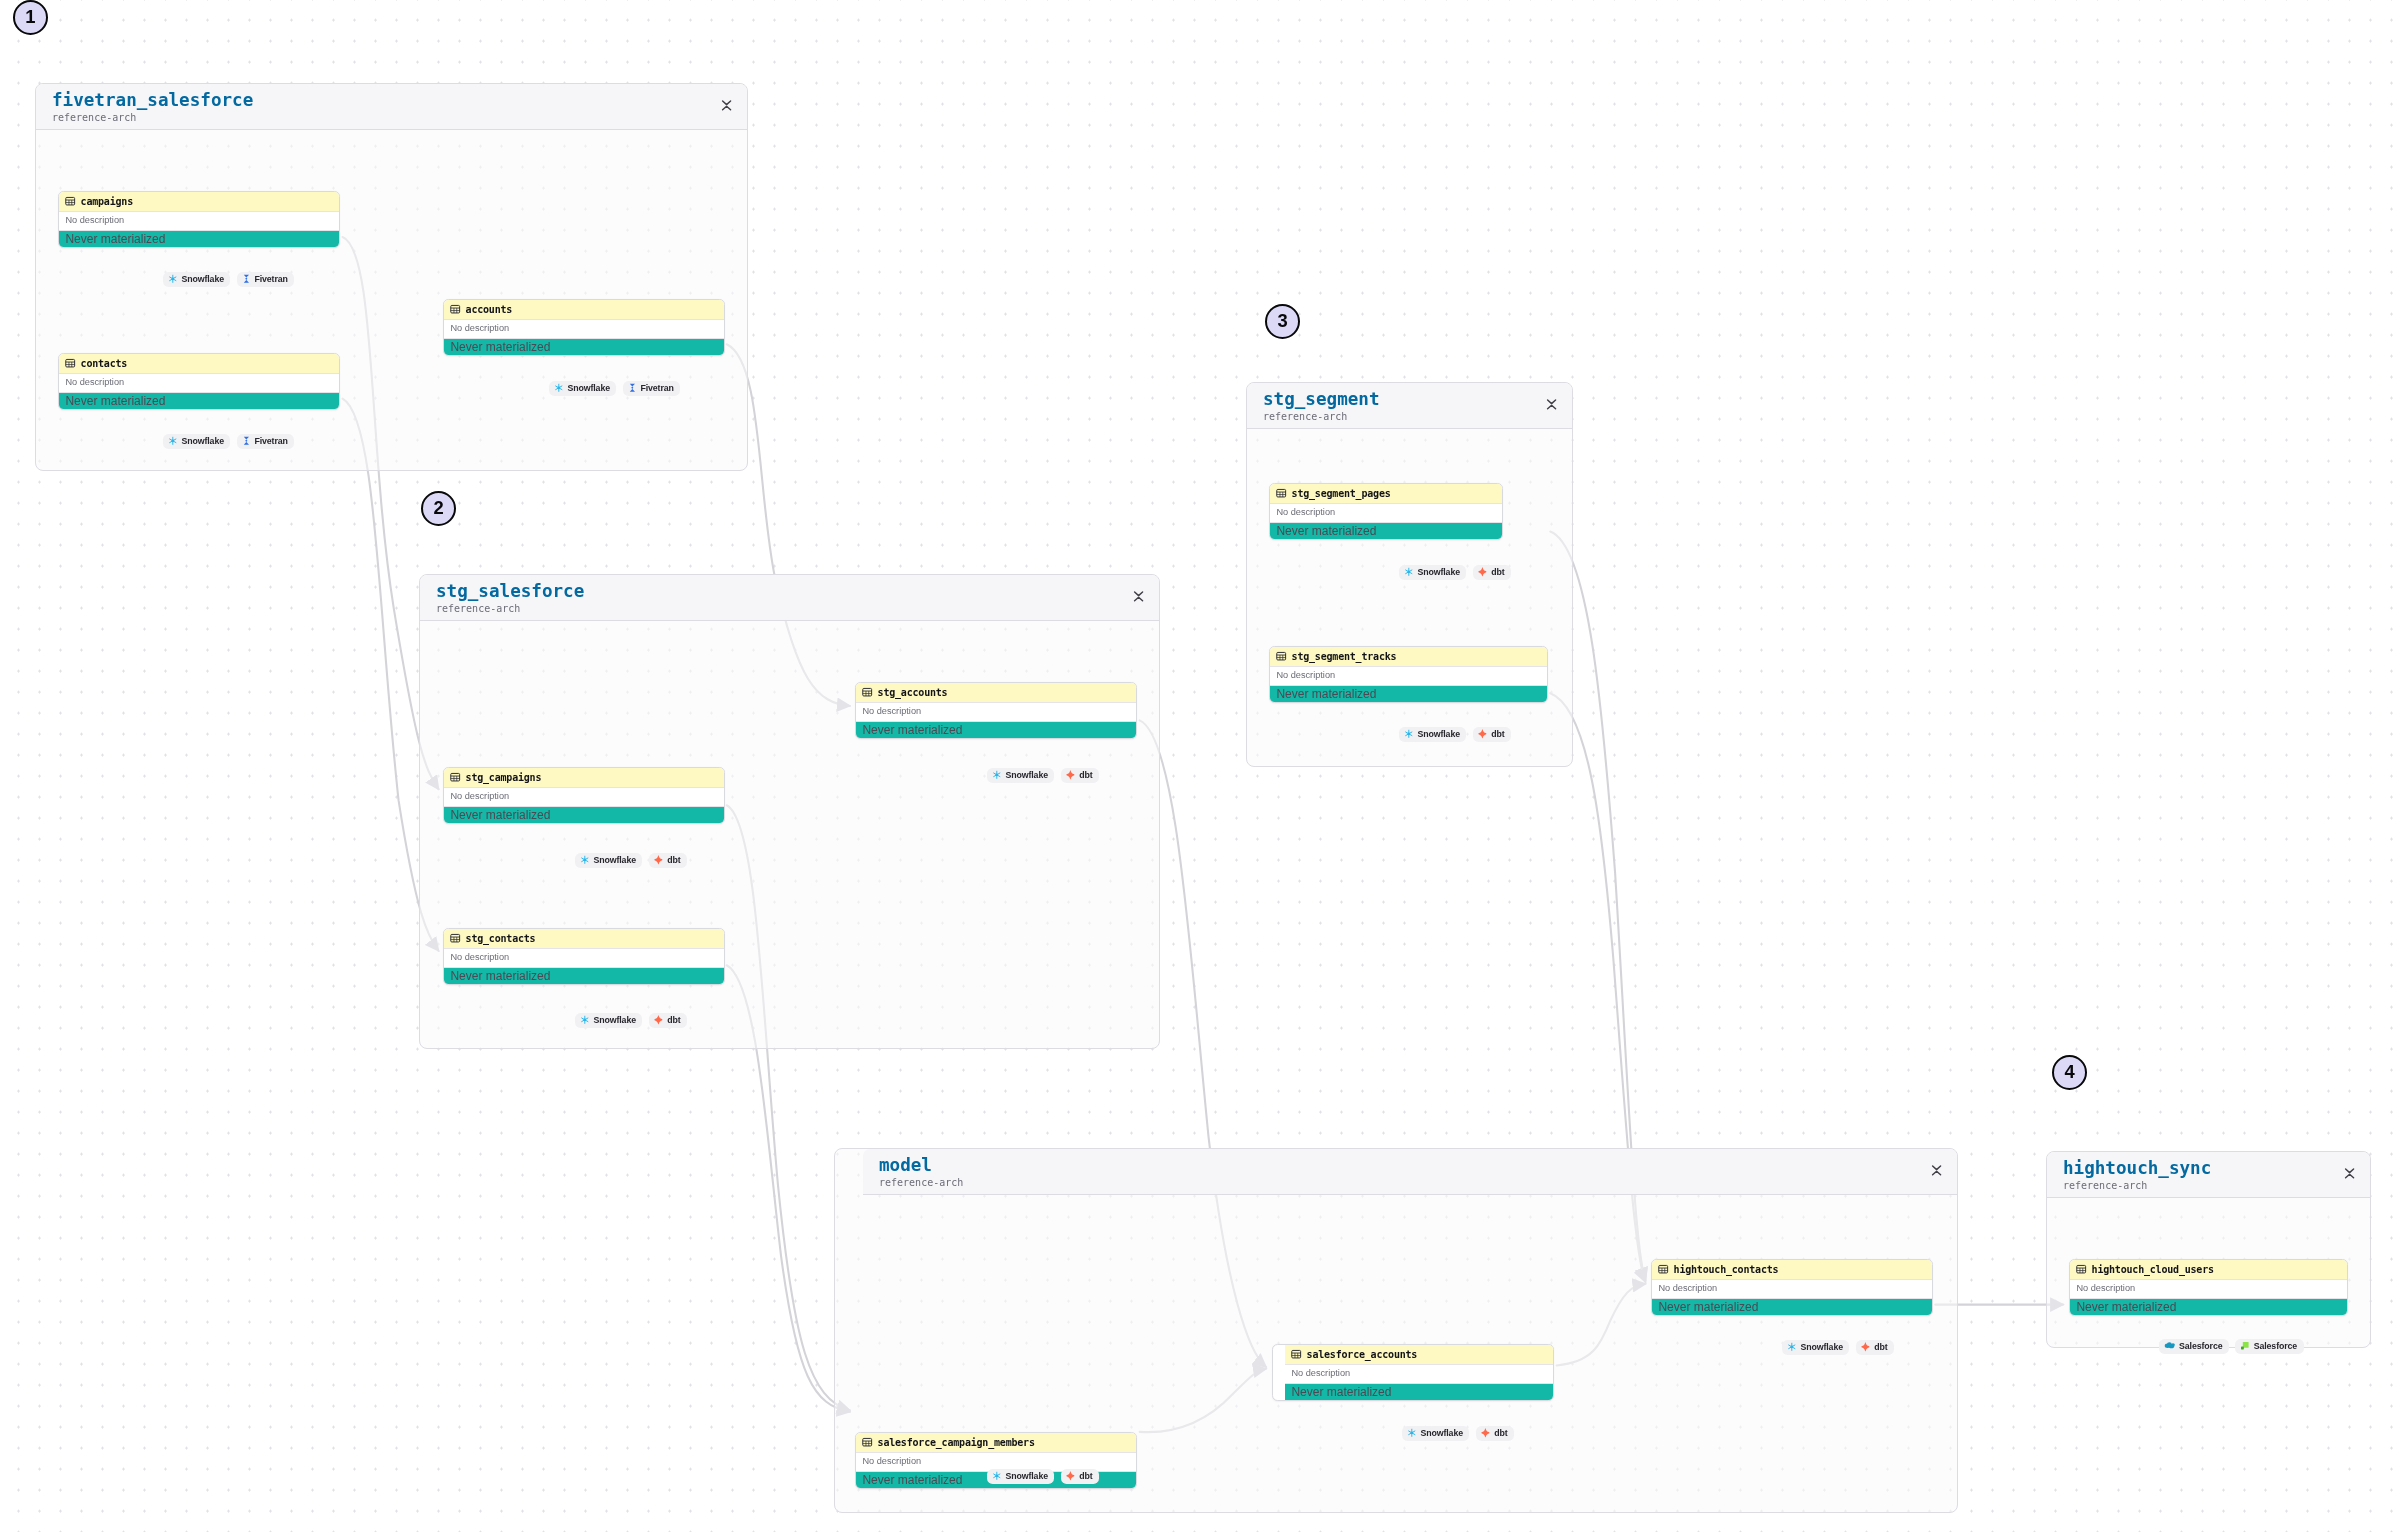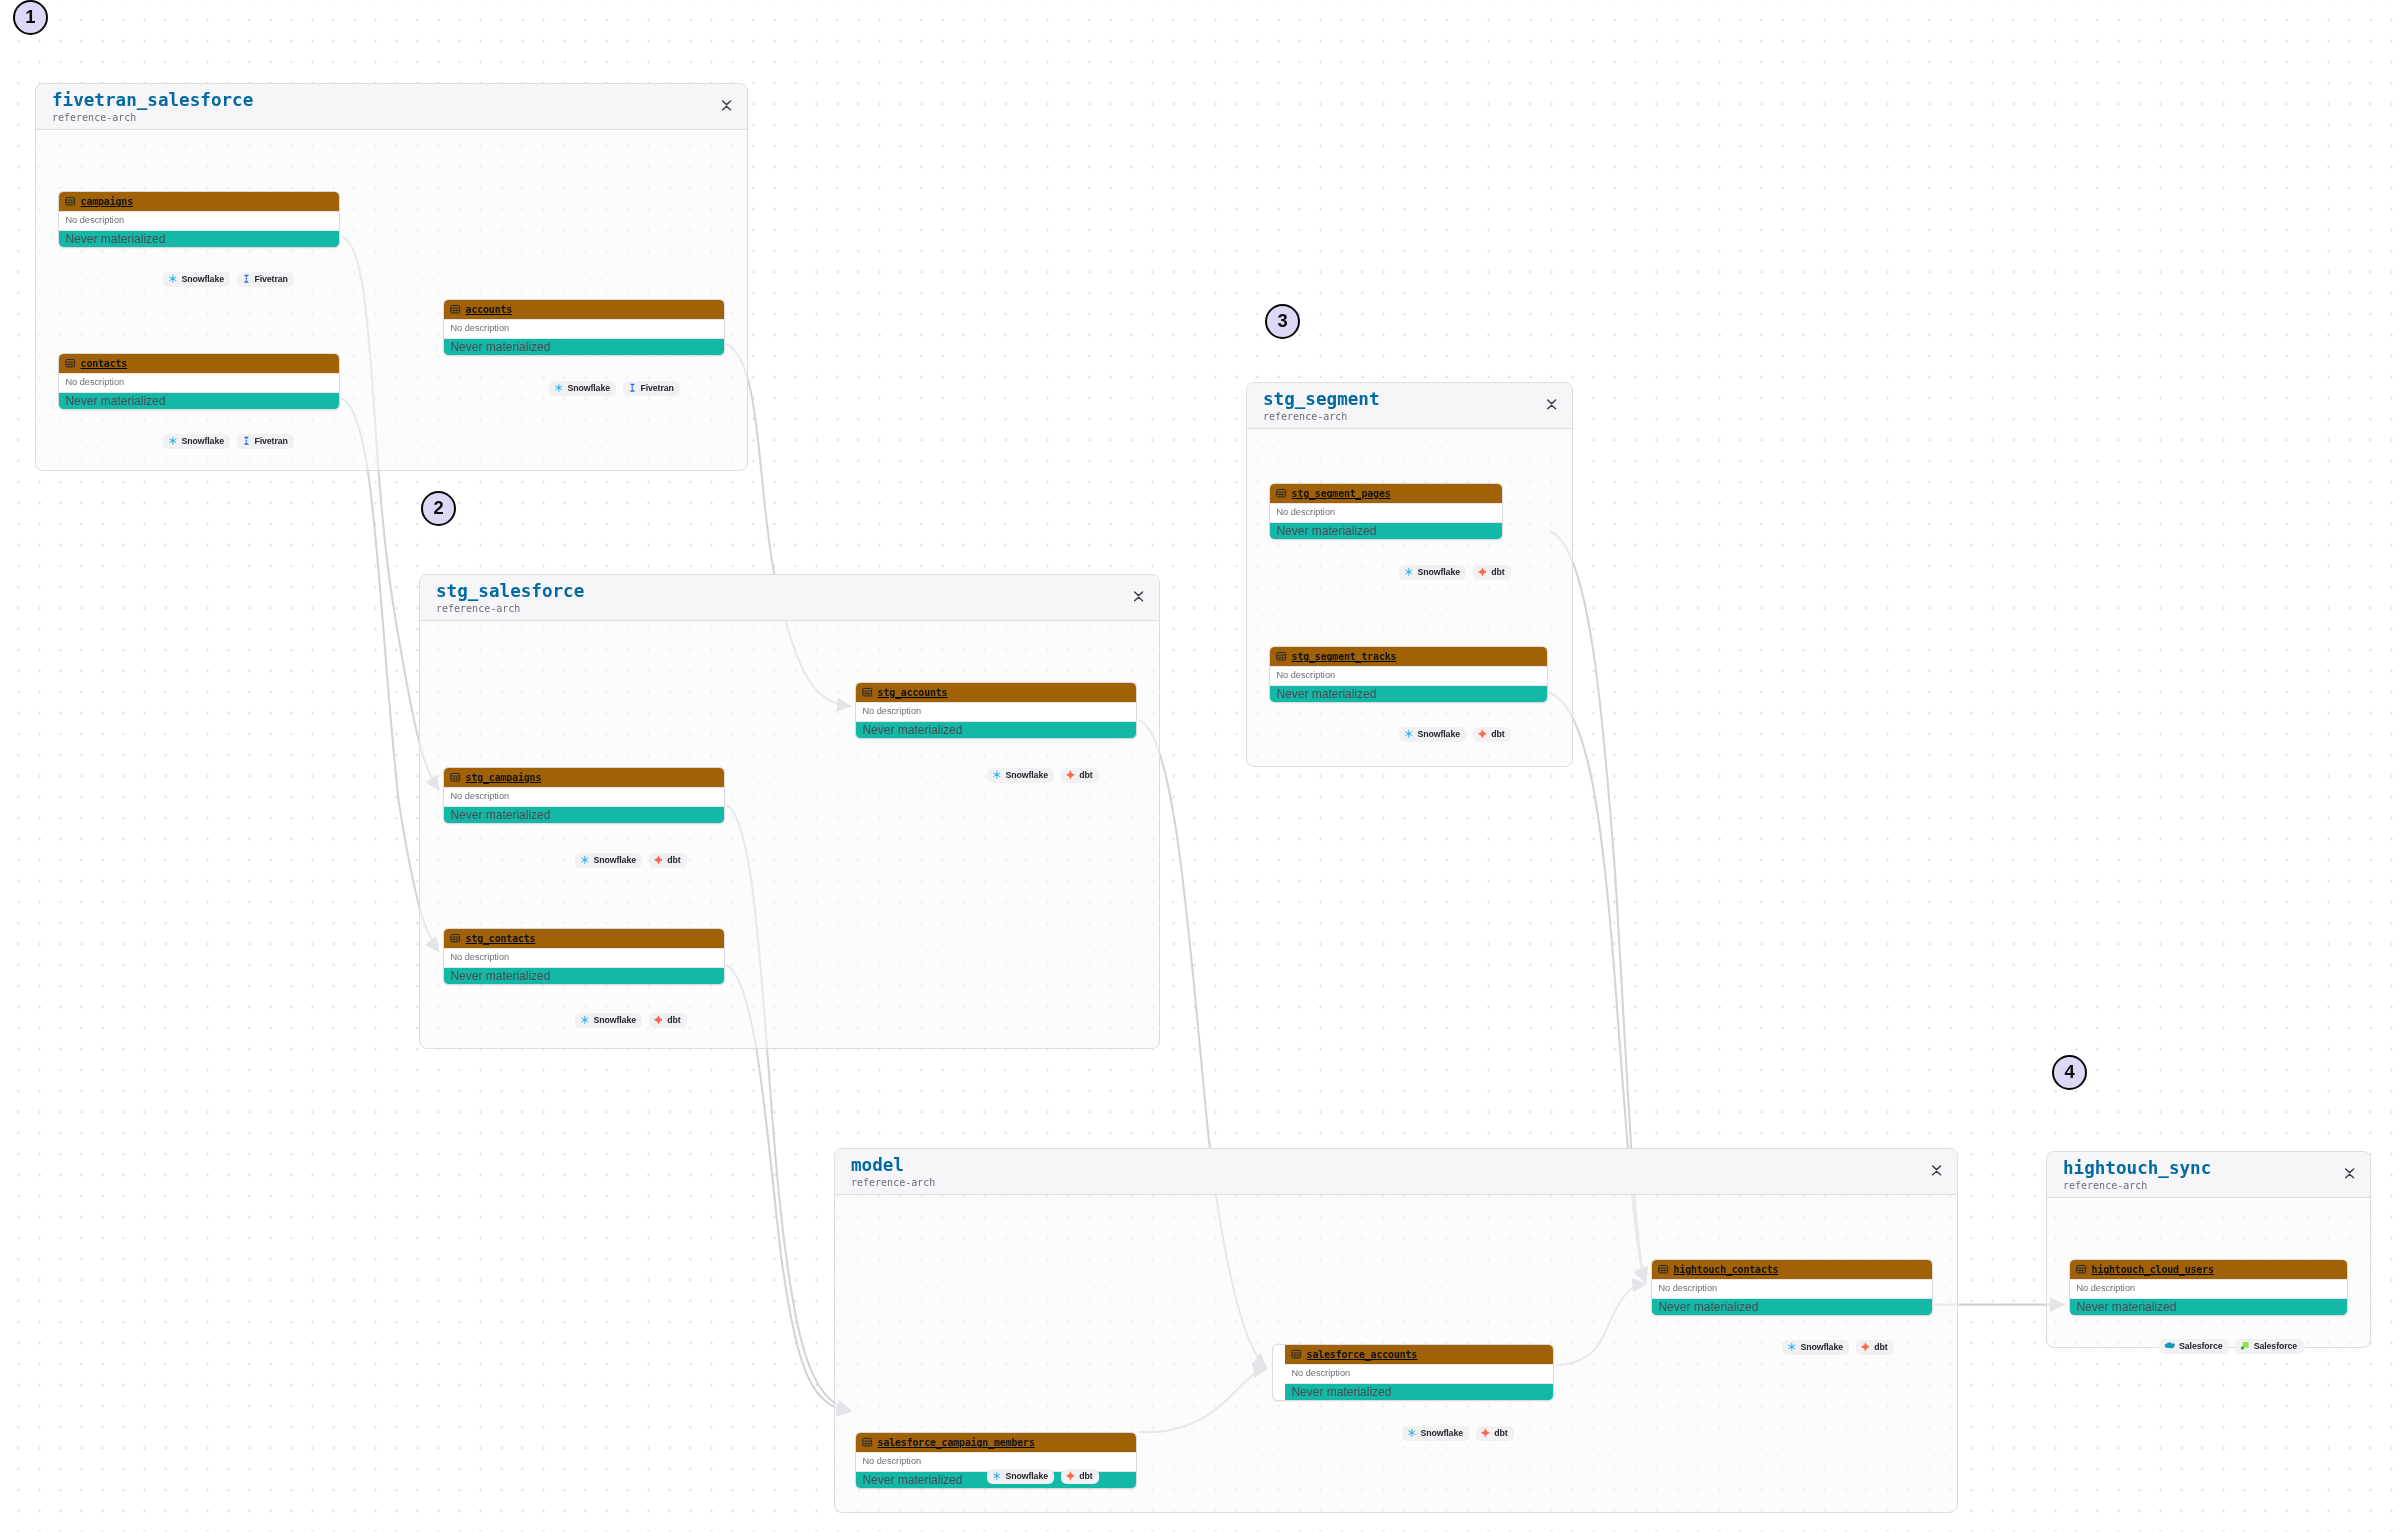--- a/index.html
+++ b/index.html
@@ -85,29 +85,28 @@
     z-index: 3;
     width: 147px;
     border: 1px solid #d9d9e0;
     border-radius: 5.6px;
     background: #ffffff;
     box-sizing: border-box;
     box-shadow: 0 0.8px 1.6px rgba(16,16,20,0.05);
     overflow: hidden;
   }
   .node-head {
-    background: #a16207;
+    background: #fef9c3;
     border-bottom: 0.8px solid #e4e4e9;
     padding: 4px 6.4px 4px 6.4px;
     display: flex;
     align-items: center;
     gap: 4.8px;
     box-sizing: border-box;
     height: 20px;
-    text-decoration: underline;
   }
   .node-name {
     font-family: "DejaVu Sans Mono", monospace;
     font-size: 10px;
     font-weight: 700;
     color: #131316;
     white-space: nowrap;
     letter-spacing: -0.2px;
   }
   .table-icon { flex: 0 0 auto; display: block; }
@@ -240,21 +239,21 @@
           <div class="group-title">stg_segment</div>
           <div class="group-sub">reference-arch</div>
           <div class="collapse-icon">
             <svg width="11.2" height="12.8" viewBox="0 0 14 16">
     <path d="M2 2.5 L7 7 L12 2.5" fill="none" stroke="#3f3f46" stroke-width="1.8" stroke-linecap="round" stroke-linejoin="round"></path>
     <path d="M2 13.5 L7 9 L12 13.5" fill="none" stroke="#3f3f46" stroke-width="1.8" stroke-linecap="round" stroke-linejoin="round"></path>
   </svg>
           </div>
         </div>
       </div>
-      <div class="group" style="left: 834px; top: 1148px; width: 1124px; height: 365px;">
+      <div class="group" style="left: 834px; top: 1148px; width: 1124px; height: 365px; padding-left: 28px;">
         <div class="group-header">
           <div class="group-title">model</div>
           <div class="group-sub">reference-arch</div>
           <div class="collapse-icon">
             <svg width="11.2" height="12.8" viewBox="0 0 14 16">
     <path d="M2 2.5 L7 7 L12 2.5" fill="none" stroke="#3f3f46" stroke-width="1.8" stroke-linecap="round" stroke-linejoin="round"></path>
     <path d="M2 13.5 L7 9 L12 13.5" fill="none" stroke="#3f3f46" stroke-width="1.8" stroke-linecap="round" stroke-linejoin="round"></path>
   </svg>
           </div>
         </div>

